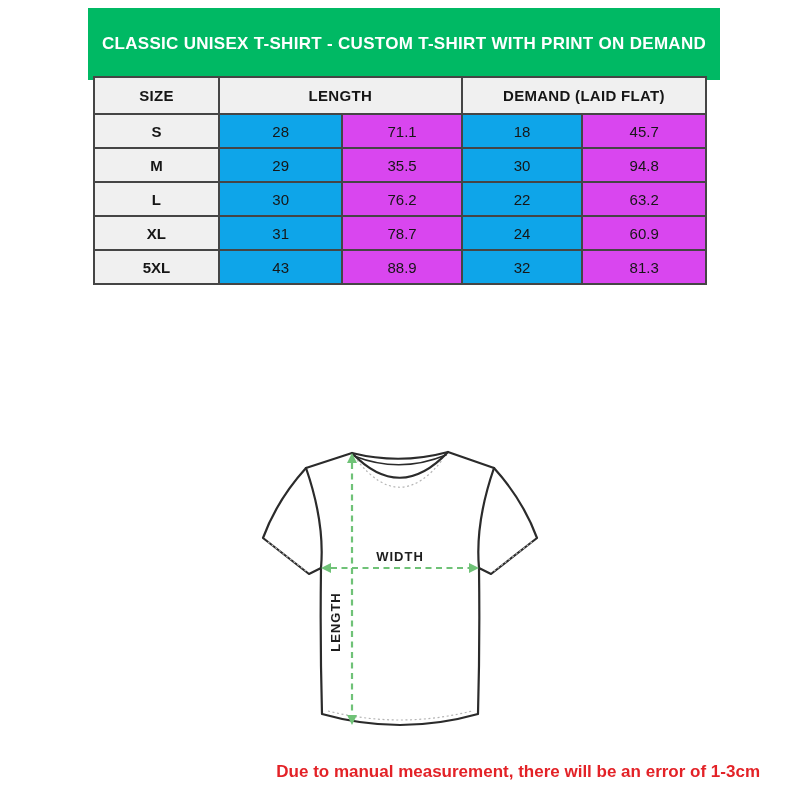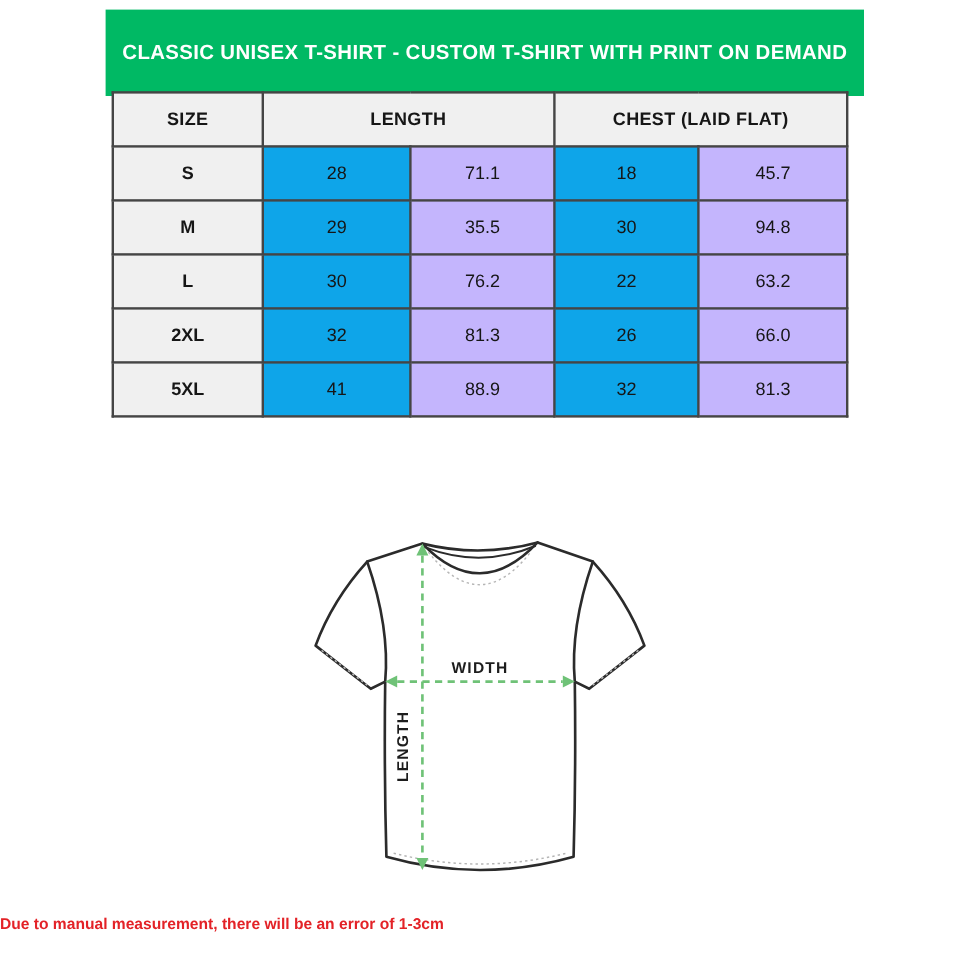--- a/index.html
+++ b/index.html
@@ -34,48 +34,48 @@
     width: 614px;
     border-collapse: collapse;
     table-layout: fixed;
     border: 2px solid #3d3d3d;
   }
   .size-table th, .size-table td {
     border: 2px solid #454545;
     text-align: center;
     vertical-align: middle;
     color: #161616;
-    padding: 13px;
+    padding: 0;
   }
   .size-table th {
     height: 37px;
     font-size: 15px;
     font-weight: 700;
     background: #f0f0f0;
     letter-spacing: 0.3px;
   }
   .size-table td { height: 34px; font-size: 15px; font-weight: 400; background: #0ea5e9; }
   .size-table td.size-cell { font-weight: 700; background: #f0f0f0; }
-  .size-table td.cm-cell { background: #c4b5fd; }
+  .size-table td.cm-cell { background: #d946ef; }
   .shirt-diagram {
     position: absolute;
     left: 250px; top: 425px;
     width: 300px; height: 320px;
   }
   .shirt-diagram text {
     font-family: "Liberation Sans", sans-serif;
     font-weight: 700;
     fill: #1d1d1d;
   }
   .footer-note {
     position: absolute;
     left: 0; top: 762px;
     width: 760px;
-    text-align: left;
-    font-size: 13px;
+    text-align: right;
+    font-size: 17px;
     font-weight: 700;
     color: #e32227;
   }
 </style>
 </head>
 <body>
 
 <div class="page">
 
   <div class="banner">
@@ -87,21 +87,21 @@
       <col style="width:20.4%">
         <col style="width:20.2%">
         <col style="width:19.5%">
         <col style="width:19.7%">
         <col style="width:20.2%">
     </colgroup>
     <thead>
       <tr>
         <th>SIZE</th>
         <th colspan="2">LENGTH</th>
-        <th colspan="2">CHEST (LAID FLAT)</th>
+        <th colspan="2">DEMAND (LAID FLAT)</th>
       </tr>
     </thead>
     <tbody>
       <tr>
         <td class="size-cell">S</td>
         <td>28</td>
         <td class="cm-cell">71.1</td>
         <td>18</td>
         <td class="cm-cell">45.7</td>
       </tr>
@@ -113,29 +113,29 @@
         <td class="cm-cell">94.8</td>
       </tr>
       <tr>
         <td class="size-cell">L</td>
         <td>30</td>
         <td class="cm-cell">76.2</td>
         <td>22</td>
         <td class="cm-cell">63.2</td>
       </tr>
       <tr>
-        <td class="size-cell">2XL</td>
-        <td>32</td>
-        <td class="cm-cell">81.3</td>
-        <td>26</td>
-        <td class="cm-cell">66.0</td>
+        <td class="size-cell">XL</td>
+        <td>31</td>
+        <td class="cm-cell">78.7</td>
+        <td>24</td>
+        <td class="cm-cell">60.9</td>
       </tr>
       <tr>
         <td class="size-cell">5XL</td>
-        <td>41</td>
+        <td>43</td>
         <td class="cm-cell">88.9</td>
         <td>32</td>
         <td class="cm-cell">81.3</td>
       </tr>
     </tbody>
   </table>
 
   <svg class="shirt-diagram" viewBox="0 0 300 320" xmlns="http://www.w3.org/2000/svg">
 
     <g fill="#ffffff" stroke="#2b2b2b" stroke-width="2.2" stroke-linejoin="round" stroke-linecap="round">

